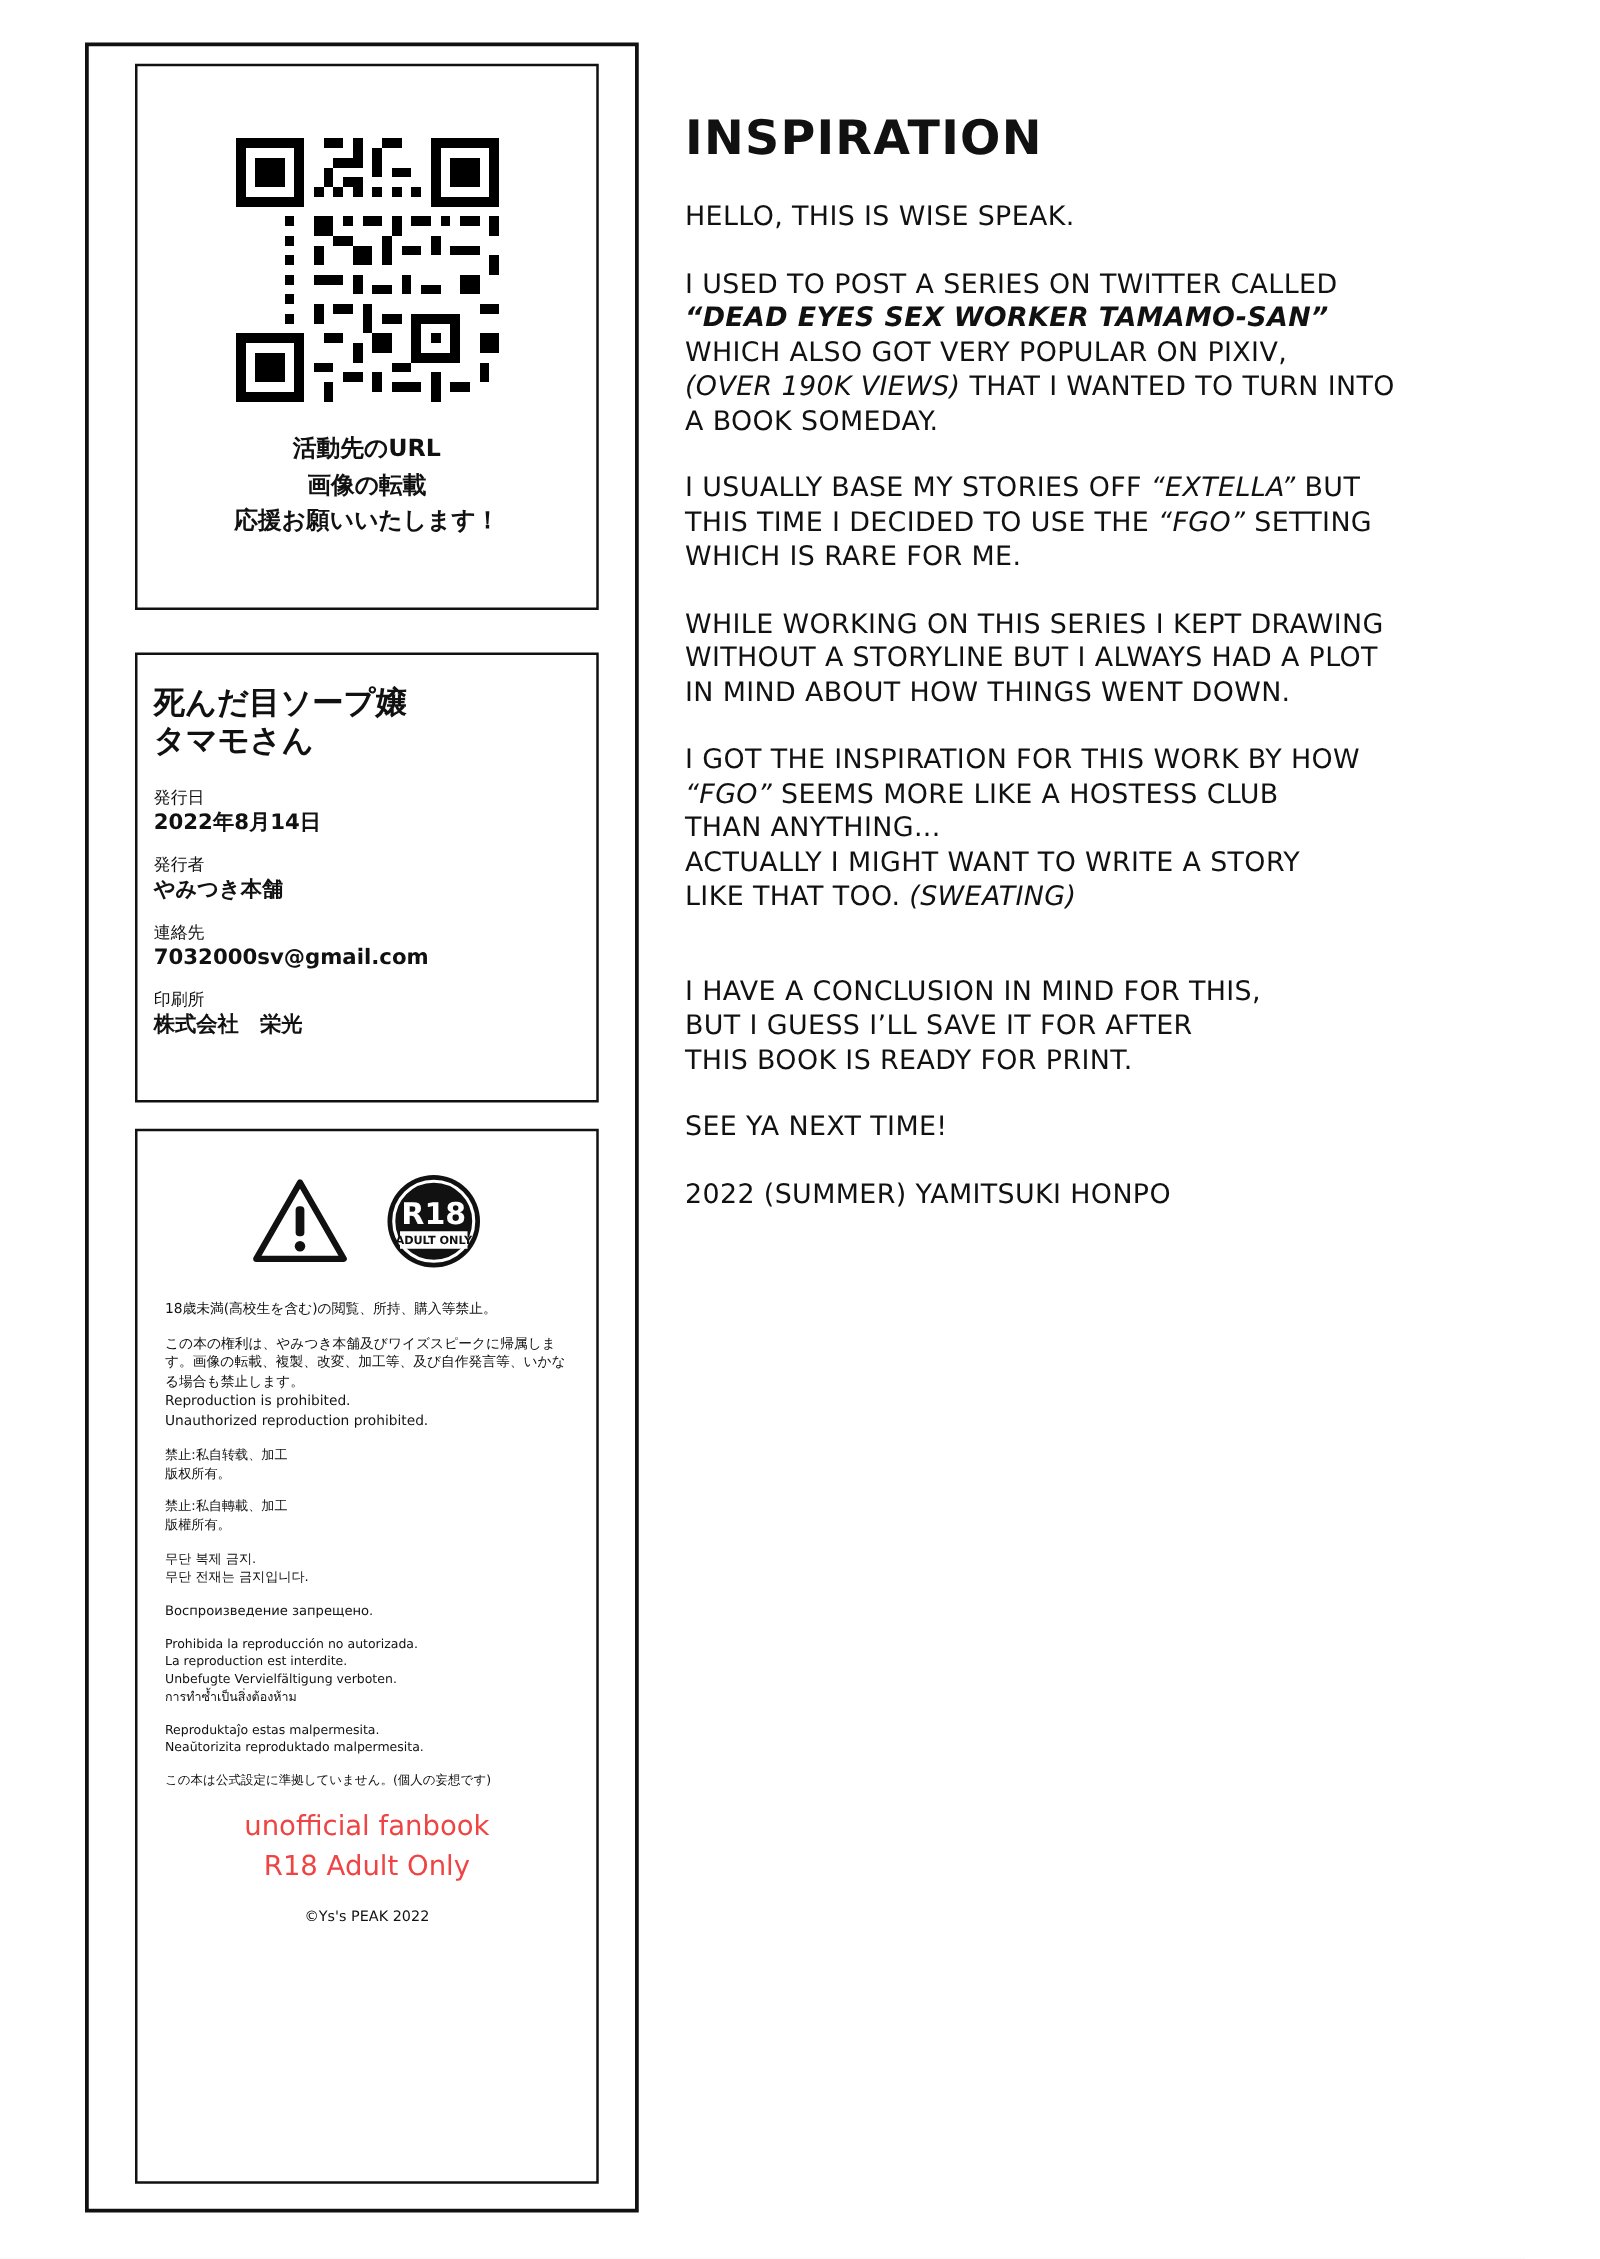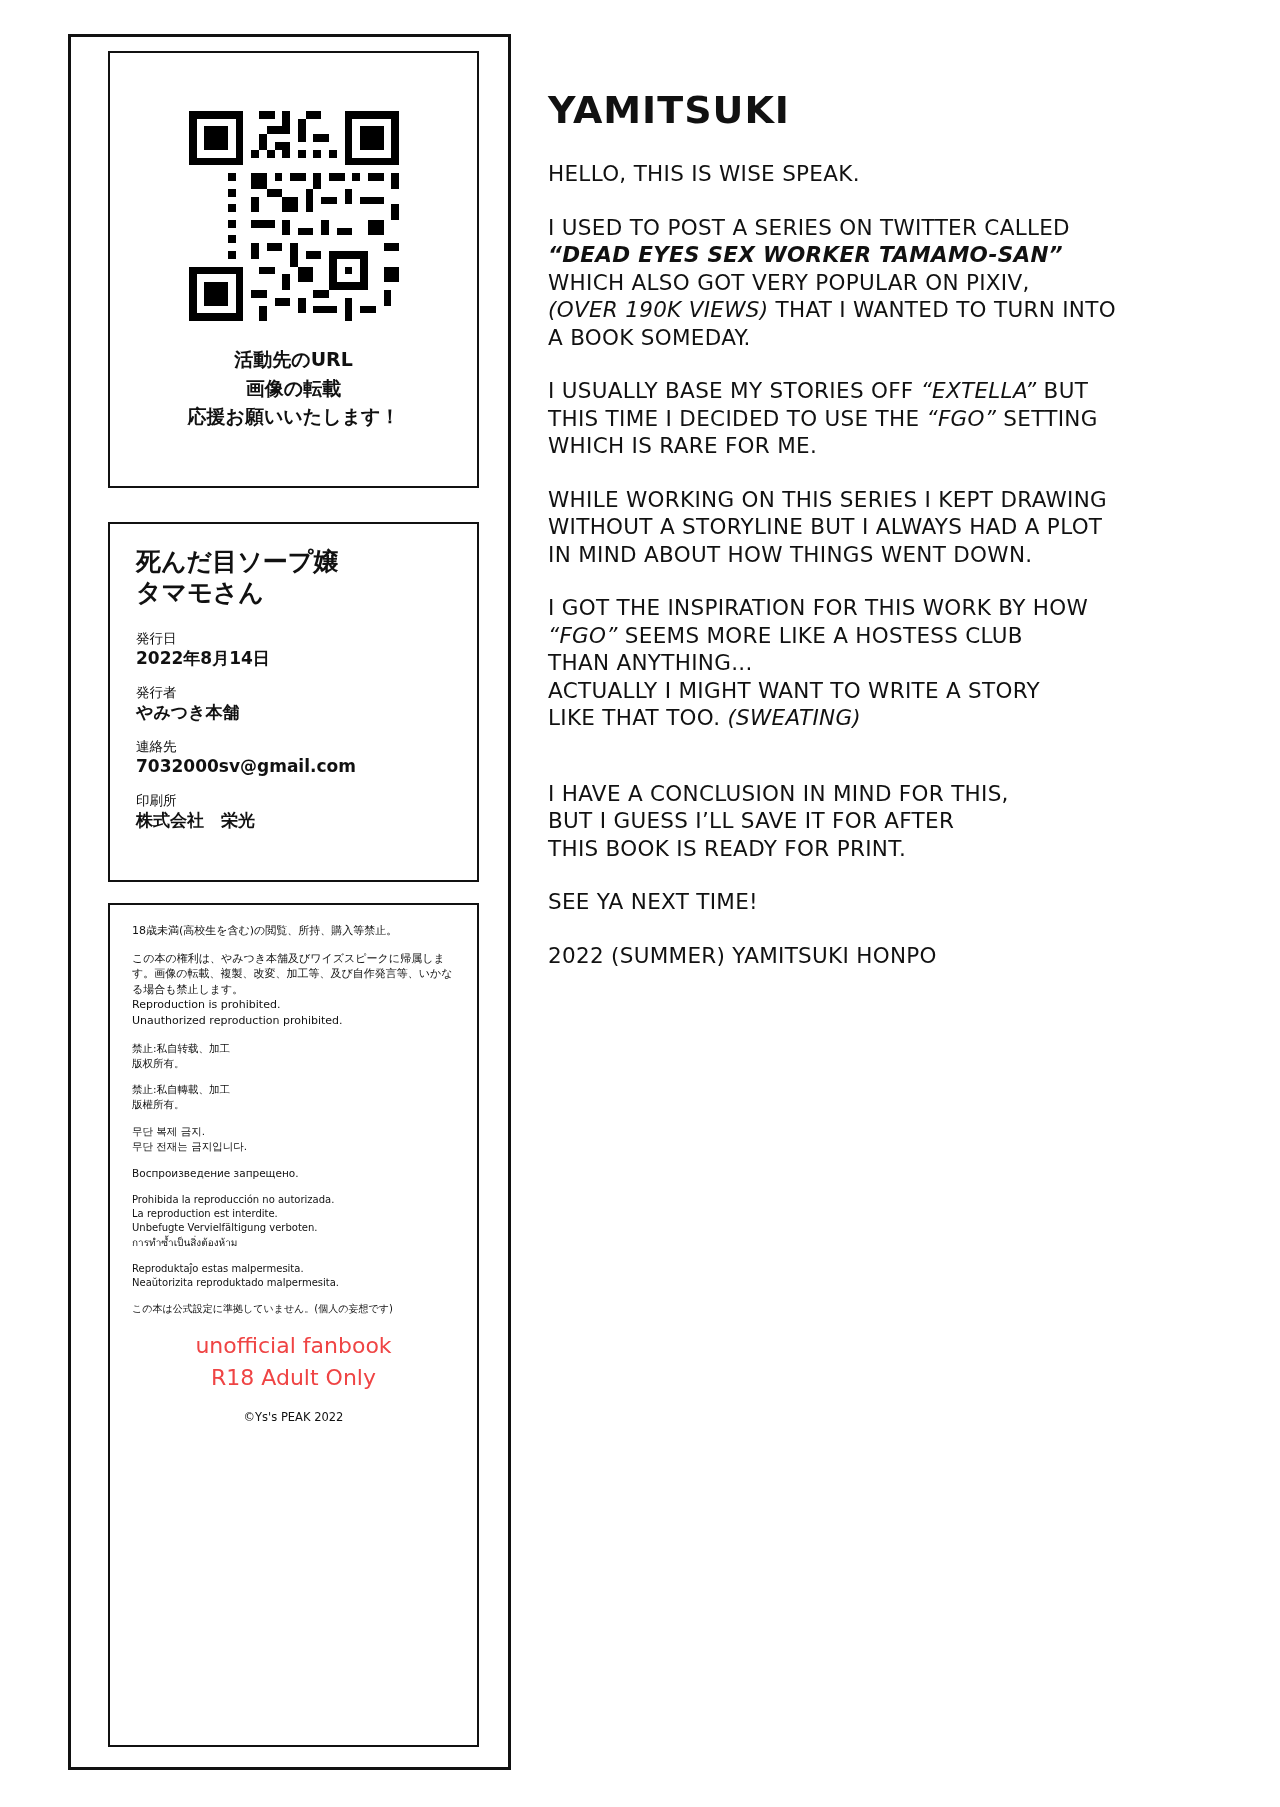--- a/index.html
+++ b/index.html
@@ -62,21 +62,21 @@
     font-size: 19px;
     line-height: 1.5;
     color: #111;
   }
 
   
   .colophon-panel {
     top: 485px;
     width: 371px;
     height: 360px;
-    padding: 22px 26px;
+    padding: 22px 13px;
   }
   .colo-title {
     font-family: "DejaVu Sans", sans-serif;
     font-weight: bold;
     font-size: 25px;
     line-height: 1.25;
     color: #111;
     margin-bottom: 20px;
   }
   .colo-row {
@@ -306,20 +306,38 @@
         <div class="colo-label">連絡先</div>
         <div class="colo-value">7032000sv@gmail.com</div>
       </div>
       <div class="colo-row">
         <div class="colo-label">印刷所</div>
         <div class="colo-value">株式会社　栄光</div>
       </div>
     </div>
 
     <div class="panel notice-panel">
+      <div class="icon-row">
+        <span class="warn-icon">
+          <svg width="78" height="72" viewBox="0 0 78 72">
+            <path d="M39 5 L74 66 L4 66 Z" fill="none" stroke="#111" stroke-width="5" stroke-linejoin="round"></path>
+            <rect x="35.5" y="24" width="7" height="24" rx="3" fill="#111"></rect>
+            <circle cx="39" cy="56" r="4.2" fill="#111"></circle>
+          </svg>
+        </span>
+        <span class="r18-icon">
+          <svg width="80" height="80" viewBox="0 0 80 80">
+            <circle cx="40" cy="40" r="37" fill="#111"></circle>
+            <circle cx="40" cy="40" r="32" fill="none" stroke="#fff" stroke-width="2.5"></circle>
+            <text x="40" y="42" text-anchor="middle" font-family="DejaVu Sans, sans-serif" font-size="24" font-weight="bold" fill="#fff">R18</text>
+            <rect x="13" y="48" width="54" height="14" fill="#fff"></rect>
+            <text x="40" y="58.5" text-anchor="middle" font-family="DejaVu Sans, sans-serif" font-size="9" font-weight="bold" fill="#111">ADULT ONLY</text>
+          </svg>
+        </span>
+      </div>
 
       <div class="notice-block">18歳未満(高校生を含む)の閲覧、所持、購入等禁止。</div>
       <div class="notice-block" style="white-space:pre-line">この本の権利は、やみつき本舗及びワイズスピークに帰属します。画像の転載、複製、改変、加工等、及び自作発言等、いかなる場合も禁止します。
 Reproduction is prohibited.
 Unauthorized reproduction prohibited.</div>
       <div class="notice-block small" style="white-space:pre-line">禁止:私自转载、加工
 版权所有。</div>
       <div class="notice-block small" style="white-space:pre-line">禁止:私自轉載、加工
 版權所有。</div>
       <div class="notice-block small" style="white-space:pre-line">무단 복제 금지.
@@ -336,21 +354,21 @@
       <div class="unofficial">
         <div>unofficial  fanbook</div>
         <div>R18   Adult Only</div>
       </div>
 
       <div class="copyright">©Ys's PEAK 2022</div>
     </div>
   </div>
 
   <div class="right-col">
-    <h1 class="ps-title">YAMITSUKI</h1>
+    <h1 class="ps-title">INSPIRATION</h1>
 
     <p class="ps-para">
       <span>HELLO, THIS IS WISE SPEAK.</span>
     </p>
 
     <p class="ps-para">
       <span>I USED TO POST A SERIES ON TWITTER CALLED</span><br>
       <span class="em">“DEAD EYES SEX WORKER TAMAMO-SAN”</span><br>
       <span>WHICH ALSO GOT VERY POPULAR ON PIXIV,</span><br>
       <span class="it">(OVER 190K VIEWS)</span><span> THAT I WANTED TO TURN INTO</span><br>

